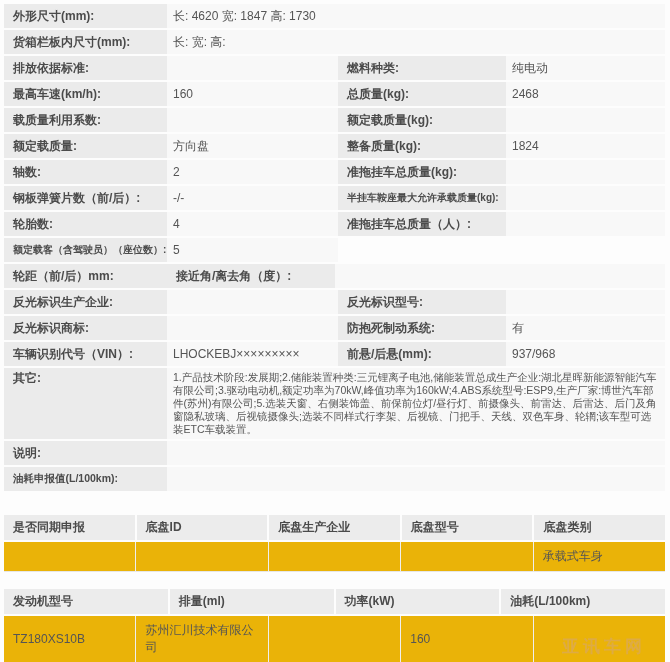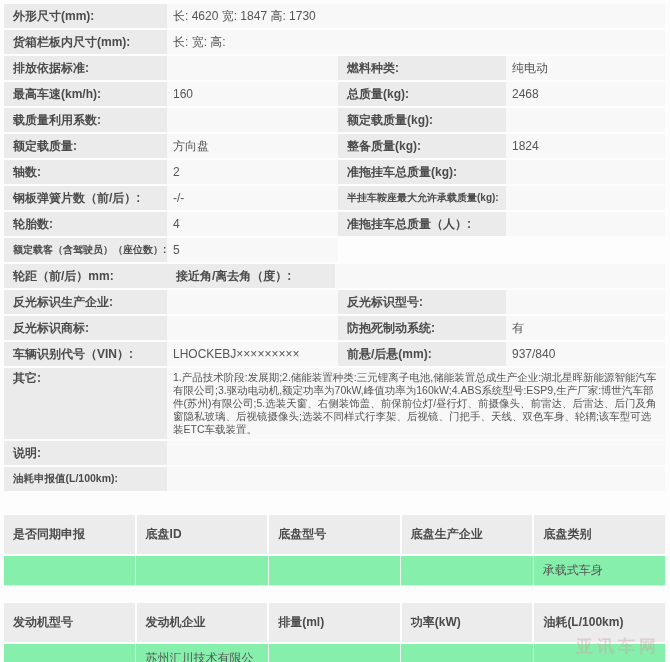--- a/index.html
+++ b/index.html
@@ -29,28 +29,28 @@
   .cell.value.longtext{font-size:10.5px;line-height:13px;padding:3px 6px;
                        white-space:normal;color:#555;}
   .cell.blank{flex:1;background:transparent;}
   
   .gap1{height:24px;}
   .gap2{height:17px;}
   .subtable{display:flex;flex-direction:column;gap:2px;}
   .trow{display:flex;}
   .tcell{flex:1;box-sizing:border-box;font-size:12px;display:flex;align-items:center;}
   .trow.thead .tcell{background:#ececec;color:#4b4b4b;font-weight:bold;
-                     padding:11px 9px;min-height:25px;border-right:2px solid #fdfdfd;}
+                     padding:4px 9px;min-height:25px;border-right:2px solid #fdfdfd;}
   .trow.thead .tcell:last-child{border-right:none;}
-  .trow.tbody .tcell{background:#86efac;color:#555;padding:6px 9px;min-height:30px;
+  .trow.tbody .tcell{background:#eab308;color:#555;padding:6px 9px;min-height:30px;
                      border-right:1px solid #efefef;border-bottom:1px solid #e7e7e7;}
   .trow.tbody .tcell:last-child{border-right:none;}
   
   #watermark{
-    position:absolute;right:10px;bottom:4px;
+    position:absolute;right:24px;bottom:4px;
     font-size:17px;font-weight:bold;letter-spacing:4px;
     color:rgba(205,160,160,0.40);pointer-events:none;
   }
 </style>
 </head>
 <body>
 
 <div id="doc">
   <div id="main-table">
       <div class="row">
@@ -122,57 +122,56 @@
       <div class="row">
         <div class="cell label l1">反光标识商标:</div>
         <div class="cell value v1"></div>
         <div class="cell label l2">防抱死制动系统:</div>
         <div class="cell value v2">有</div>
       </div>
       <div class="row">
         <div class="cell label l1">车辆识别代号（VIN）:</div>
         <div class="cell value v1">LHOCKEBJ×××××××××</div>
         <div class="cell label l2">前悬/后悬(mm):</div>
-        <div class="cell value v2">937/840</div>
+        <div class="cell value v2">937/968</div>
       </div>
       <div class="row tall">
         <div class="cell label l1">其它:</div>
         <div class="cell value span longtext">1.产品技术阶段:发展期;2.储能装置种类:三元锂离子电池,储能装置总成生产企业:湖北星晖新能源智能汽车有限公司;3.驱动电动机,额定功率为70kW,峰值功率为160kW;4.ABS系统型号:ESP9,生产厂家:博世汽车部件(苏州)有限公司;5.选装天窗、右侧装饰盖、前保前位灯/昼行灯、前摄像头、前雷达、后雷达、后门及角窗隐私玻璃、后视镜摄像头;选装不同样式行李架、后视镜、门把手、天线、双色车身、轮辋;该车型可选装ETC车载装置。</div>
       </div>
       <div class="row">
         <div class="cell label l1">说明:</div>
         <div class="cell value span"></div>
       </div>
       <div class="row">
         <div class="cell label l1 sm">油耗申报值(L/100km):</div>
         <div class="cell value span"></div>
       </div>
     </div>
   <div class="gap1"></div>
   <div id="chassis-table" class="subtable">
       <div class="trow thead">
         <div class="tcell th">是否同期申报</div>
         <div class="tcell th">底盘ID</div>
+        <div class="tcell th">底盘生产企业</div>
         <div class="tcell th">底盘型号</div>
-        <div class="tcell th">底盘生产企业</div>
         <div class="tcell th">底盘类别</div>
       </div>
       <div class="trow tbody">
         <div class="tcell td"></div>
         <div class="tcell td"></div>
         <div class="tcell td"></div>
         <div class="tcell td"></div>
         <div class="tcell td">承载式车身</div>
       </div>
     </div>
   <div class="gap2"></div>
   <div id="engine-table" class="subtable">
       <div class="trow thead">
         <div class="tcell th">发动机型号</div>
-        <div class="tcell th">发动机企业</div>
         <div class="tcell th">排量(ml)</div>
         <div class="tcell th">功率(kW)</div>
         <div class="tcell th">油耗(L/100km)</div>
       </div>
       <div class="trow tbody">
         <div class="tcell td">TZ180XS10B</div>
         <div class="tcell td">苏州汇川技术有限公司</div>
         <div class="tcell td"></div>
         <div class="tcell td">160</div>
         <div class="tcell td"></div>

